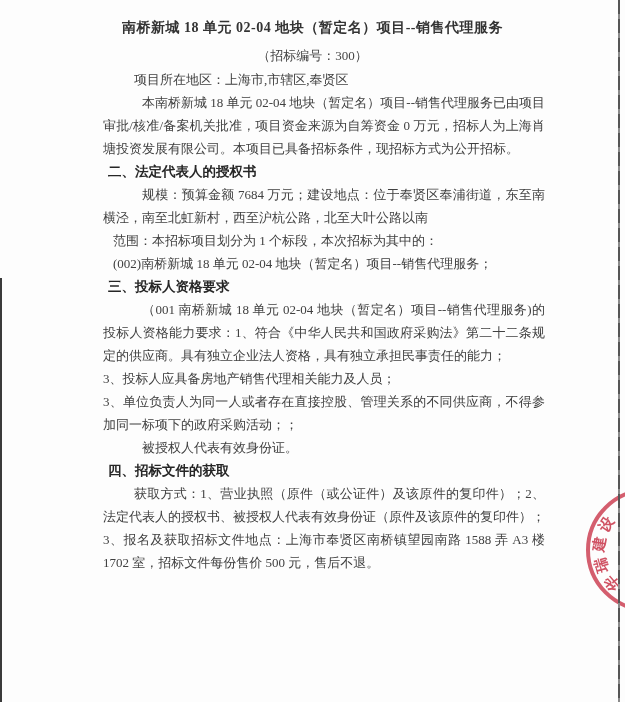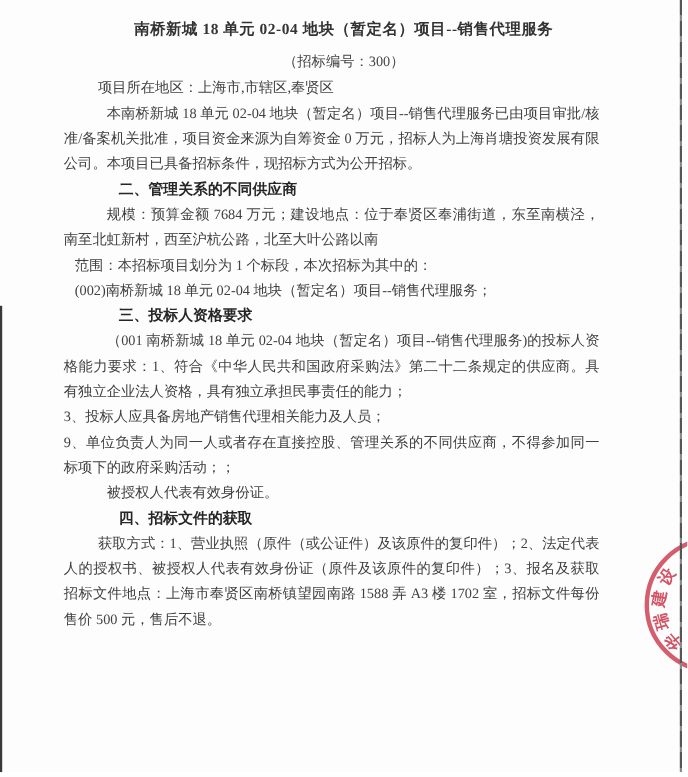--- a/index.html
+++ b/index.html
@@ -23,21 +23,21 @@
   }
   .subtitle{
     text-align:center;
     font-size:13px;
     color:#444;
     line-height:24px;
     margin-top:4px;
   }
   .loc{margin-top:21px;}
   p.line{
-    margin:0 80px 0 58px;
+    margin:0 80px 0 103px;
     font-size:13px;
     line-height:23px;
     text-align:justify;
     color:#404040;
   }
   h3.heading{
     margin:0 80px 0 108px;
     font-size:13.5px;
     line-height:23px;
     font-weight:bold;
@@ -70,29 +70,29 @@
 
 <div class="page">
 
   <div class="title">南桥新城 18 单元 02-04 地块（暂定名）项目--销售代理服务</div>
   <div class="subtitle">（招标编号：300）</div>
 
   <p class="line ind-md loc">项目所在地区：上海市,市辖区,奉贤区</p>
 
   <p class="line ind-lg">本南桥新城 18 单元 02-04 地块（暂定名）项目--销售代理服务已由项目审批/核准/备案机关批准，项目资金来源为自筹资金 0 万元，招标人为上海肖塘投资发展有限公司。本项目已具备招标条件，现招标方式为公开招标。</p>
 
-  <h3 class="heading">二、管理关系的不同供应商</h3>
+  <h3 class="heading">二、法定代表人的授权书</h3>
   <p class="line ind-lg">规模：预算金额 7684 万元；建设地点：位于奉贤区奉浦街道，东至南横泾，南至北虹新村，西至沪杭公路，北至大叶公路以南</p>
   <p class="line ind-sm">范围：本招标项目划分为 1 个标段，本次招标为其中的：</p>
   <p class="line ind-sm">(002)南桥新城 18 单元 02-04 地块（暂定名）项目--销售代理服务；</p>
 
   <h3 class="heading">三、投标人资格要求</h3>
   <p class="line ind-lg">（001 南桥新城 18 单元 02-04 地块（暂定名）项目--销售代理服务)的投标人资格能力要求：1、符合《中华人民共和国政府采购法》第二十二条规定的供应商。具有独立企业法人资格，具有独立承担民事责任的能力；</p>
   <p class="line">3、投标人应具备房地产销售代理相关能力及人员；</p>
-  <p class="line">9、单位负责人为同一人或者存在直接控股、管理关系的不同供应商，不得参加同一标项下的政府采购活动；；</p>
+  <p class="line">3、单位负责人为同一人或者存在直接控股、管理关系的不同供应商，不得参加同一标项下的政府采购活动；；</p>
   <p class="line ind-lg">被授权人代表有效身份证。</p>
 
   <h3 class="heading">四、招标文件的获取</h3>
   <p class="line ind-md">获取方式：1、营业执照（原件（或公证件）及该原件的复印件）；2、法定代表人的授权书、被授权人代表有效身份证（原件及该原件的复印件）；3、报名及获取招标文件地点：上海市奉贤区南桥镇望园南路 1588 弄 A3 楼 1702 室，招标文件每份售价 500 元，售后不退。</p>
 
   <div class="stamp">
     <svg width="150" height="150" viewBox="0 0 150 150" xmlns="http://www.w3.org/2000/svg" xmlns:xlink="http://www.w3.org/1999/xlink">
       <circle cx="73" cy="70" r="60" fill="none" stroke="#c9364a" stroke-width="4" opacity="0.8"></circle>
       <path id="stamp-arc" d="M 51 108.1 A 44 44 0 0 1 51 31.9" fill="none"></path>
       <text font-size="15" fill="#c9364a" opacity="0.85" font-weight="bold" letter-spacing="4">

